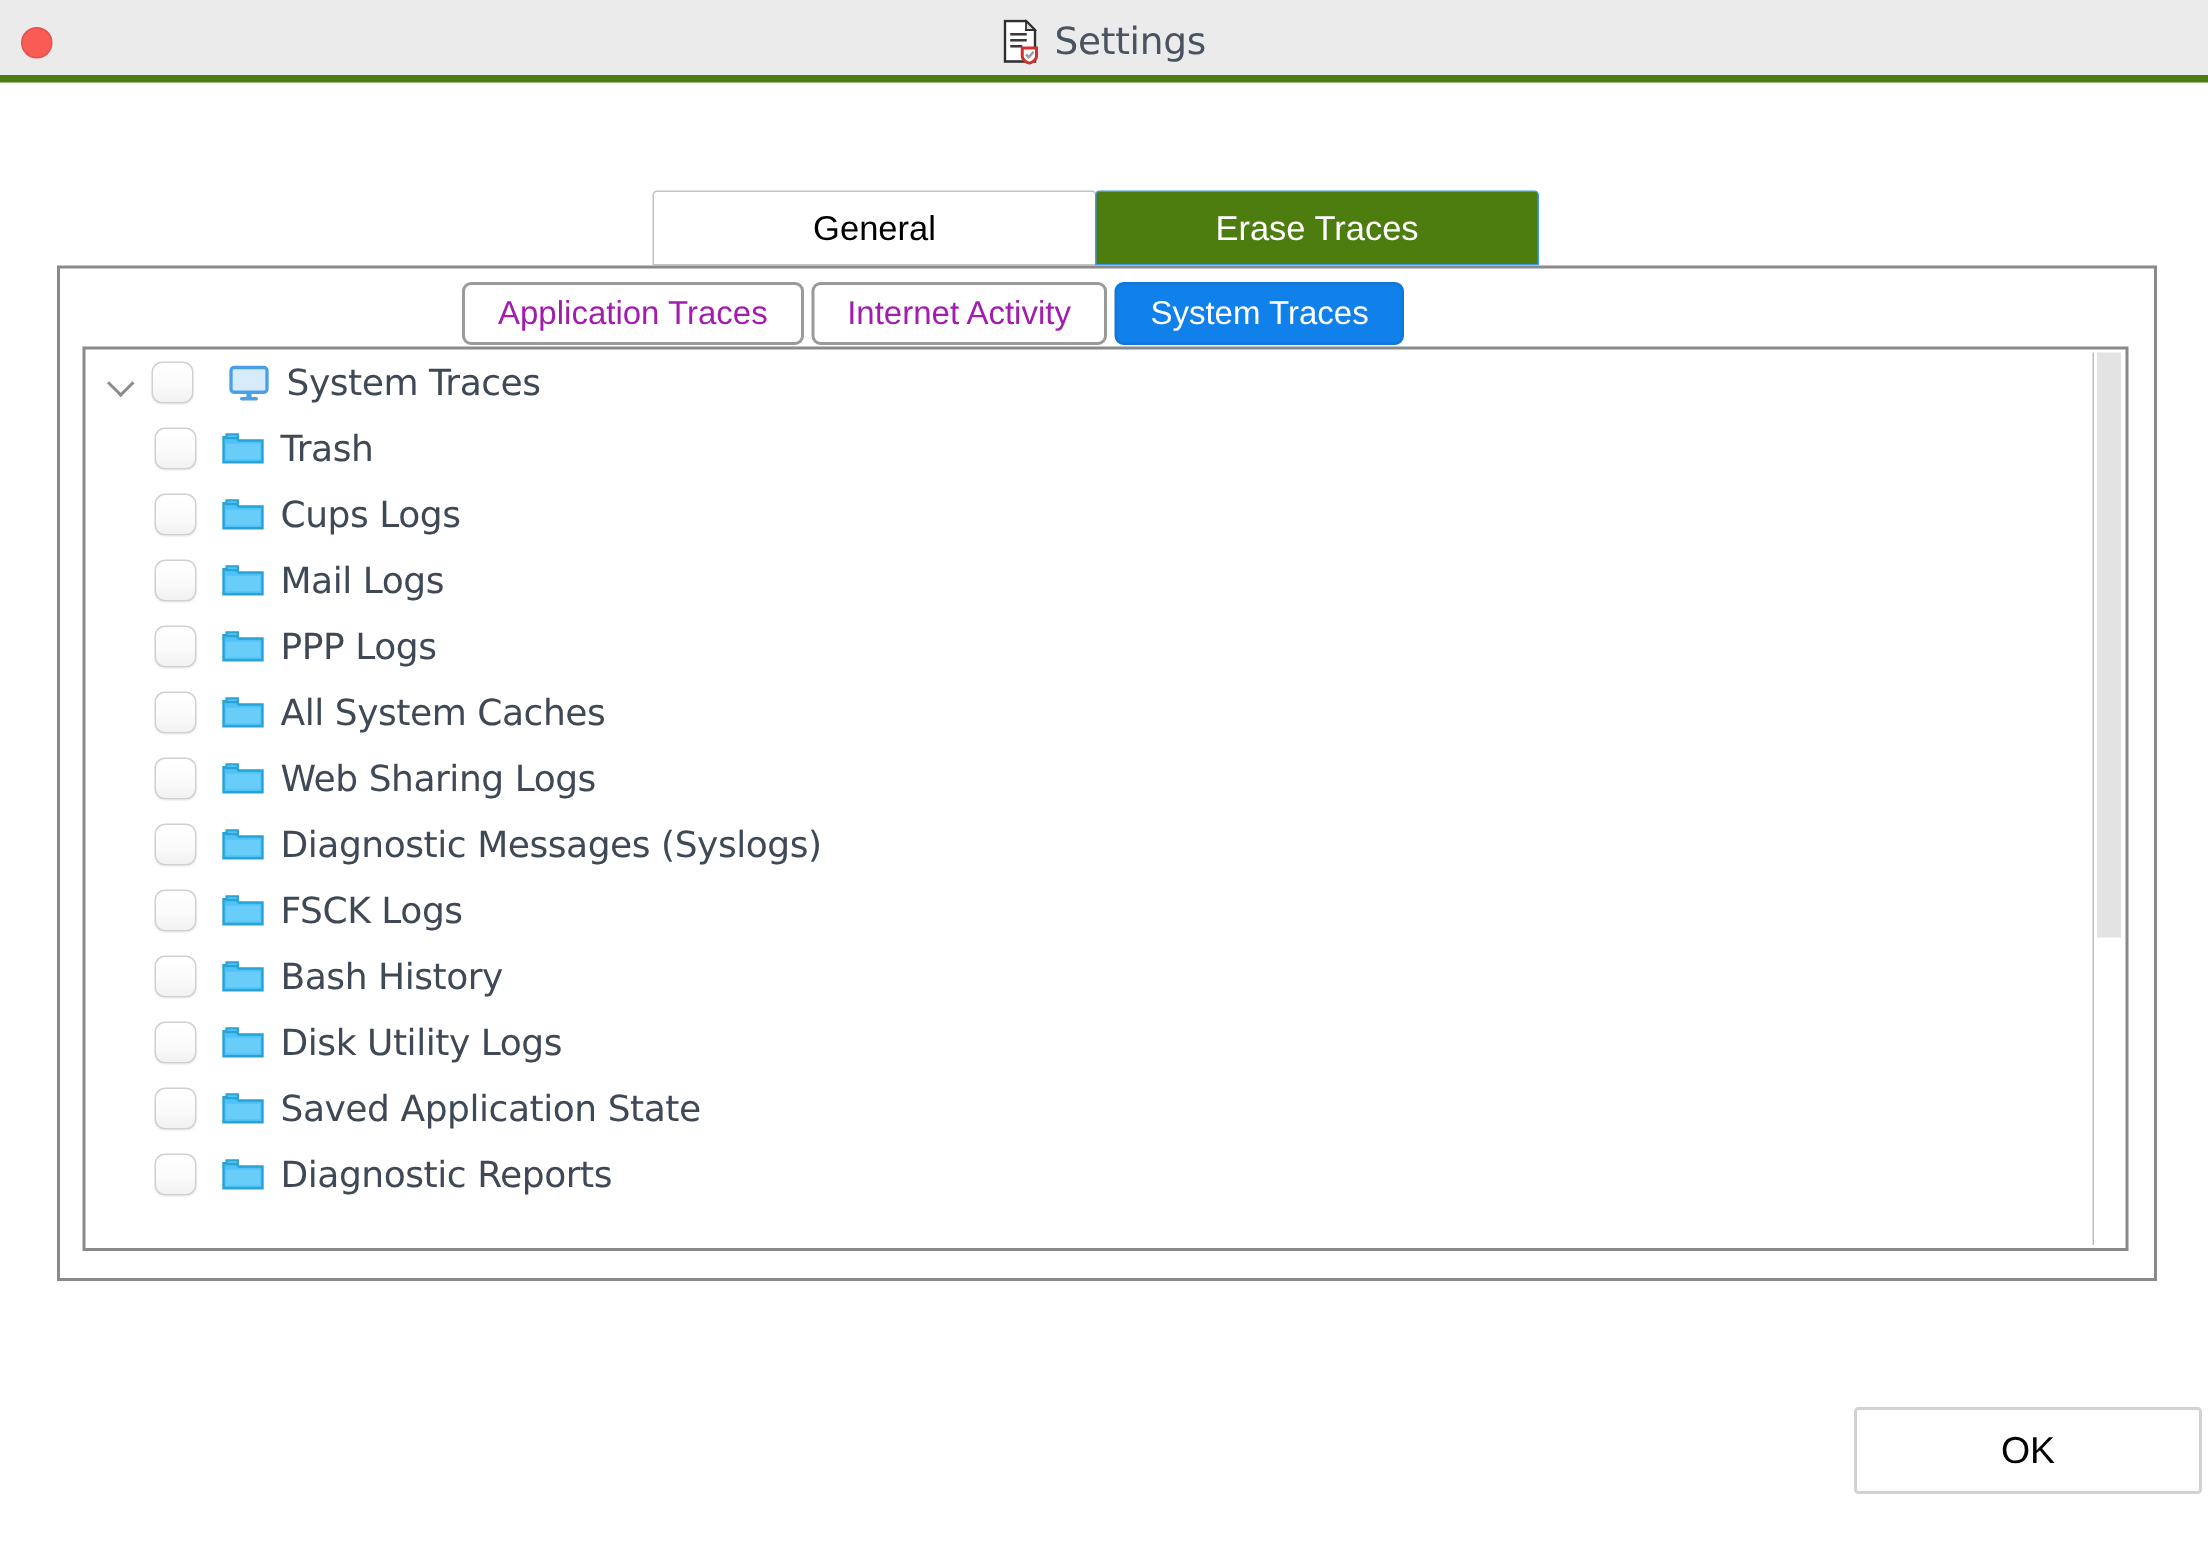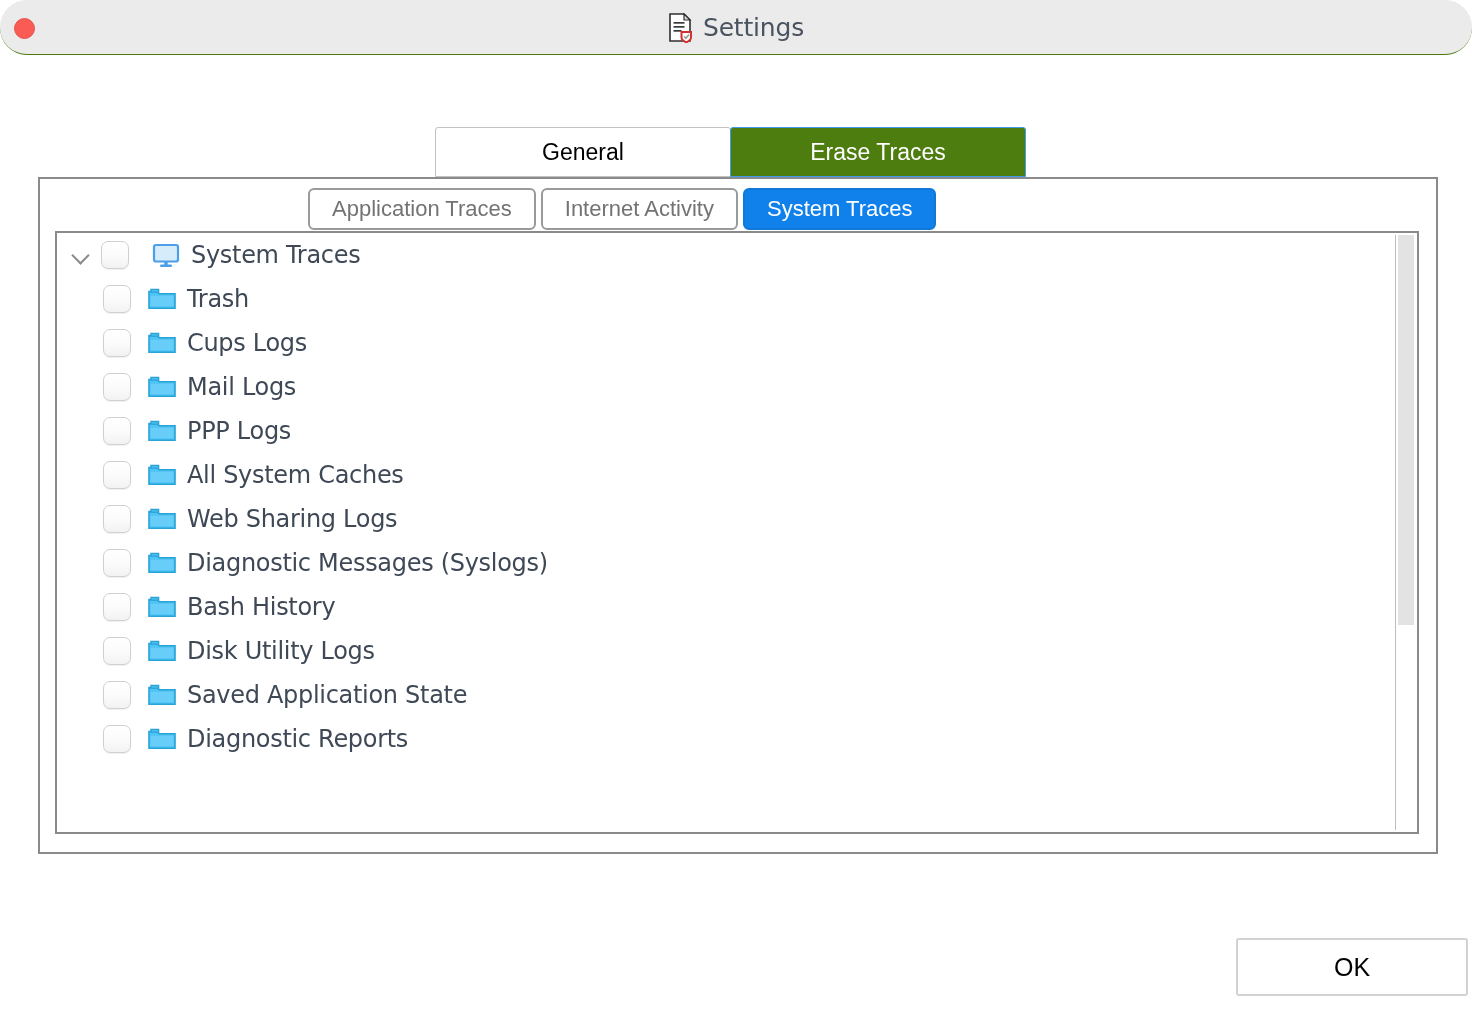--- a/index.html
+++ b/index.html
@@ -15,23 +15,22 @@
     position: relative;
   }
 
   
   .titlebar {
     position: absolute;
     left: 0; top: 0;
     width: 1472px;
     height: 55px;
     background: #ebebeb;
-    border-bottom: 1px solid #4d7c0f;
-    box-sizing: border-box;
-    border-radius: 27px;
+    border-bottom: 5px solid #4d7c0f;
+    box-sizing: border-box;
   }
   .close-btn {
     position: absolute;
     left: 14px; top: 18px;
     width: 21px; height: 21px;
     border-radius: 50%;
     background: #fa5b54;
     border: 1px solid #e6504a;
     box-sizing: border-box;
   }
@@ -103,21 +102,21 @@
     height: 42px;
     z-index: 4;
   }
   .itab {
     height: 42px;
     box-sizing: border-box;
     display: flex;
     align-items: center;
     justify-content: center;
     font-size: 22px;
-    color: #737373;
+    color: #a21caf;
     background: #ffffff;
     border: 2px solid #9a9a9a;
     border-radius: 6px;
     padding: 0 22px;
     cursor: default;
   }
   .itab + .itab { margin-left: 5px; }
   .itab.sel {
     background: #1080ea;
     border-color: #0f78d8;
@@ -348,20 +347,29 @@
           </svg></span>
         <span class="label">Diagnostic Messages (Syslogs)</span>
       </div>
       <div class="row child">
         <span class="cbox"></span>
         <span class="ico"><svg width="30" height="30" viewBox="0 0 30 30">
             <path d="M2 7.5 h8.5 l1.6 2.2 h15.9 v14.5 h-26 Z" fill="#4fc3f7" stroke="#29a3d4" stroke-width="1.6"></path>
             <path d="M4 5.5 h7.6 v2.6 h-7.6 Z" fill="#4fc3f7" stroke="#29a3d4" stroke-width="1.4"></path>
             <rect x="3.5" y="11.8" width="23" height="10.4" fill="#68cdf8"></rect>
           </svg></span>
+        <span class="label">FSCK Logs</span>
+      </div>
+      <div class="row child">
+        <span class="cbox"></span>
+        <span class="ico"><svg width="30" height="30" viewBox="0 0 30 30">
+            <path d="M2 7.5 h8.5 l1.6 2.2 h15.9 v14.5 h-26 Z" fill="#4fc3f7" stroke="#29a3d4" stroke-width="1.6"></path>
+            <path d="M4 5.5 h7.6 v2.6 h-7.6 Z" fill="#4fc3f7" stroke="#29a3d4" stroke-width="1.4"></path>
+            <rect x="3.5" y="11.8" width="23" height="10.4" fill="#68cdf8"></rect>
+          </svg></span>
         <span class="label">Bash History</span>
       </div>
       <div class="row child">
         <span class="cbox"></span>
         <span class="ico"><svg width="30" height="30" viewBox="0 0 30 30">
             <path d="M2 7.5 h8.5 l1.6 2.2 h15.9 v14.5 h-26 Z" fill="#4fc3f7" stroke="#29a3d4" stroke-width="1.6"></path>
             <path d="M4 5.5 h7.6 v2.6 h-7.6 Z" fill="#4fc3f7" stroke="#29a3d4" stroke-width="1.4"></path>
             <rect x="3.5" y="11.8" width="23" height="10.4" fill="#68cdf8"></rect>
           </svg></span>
         <span class="label">Disk Utility Logs</span>

